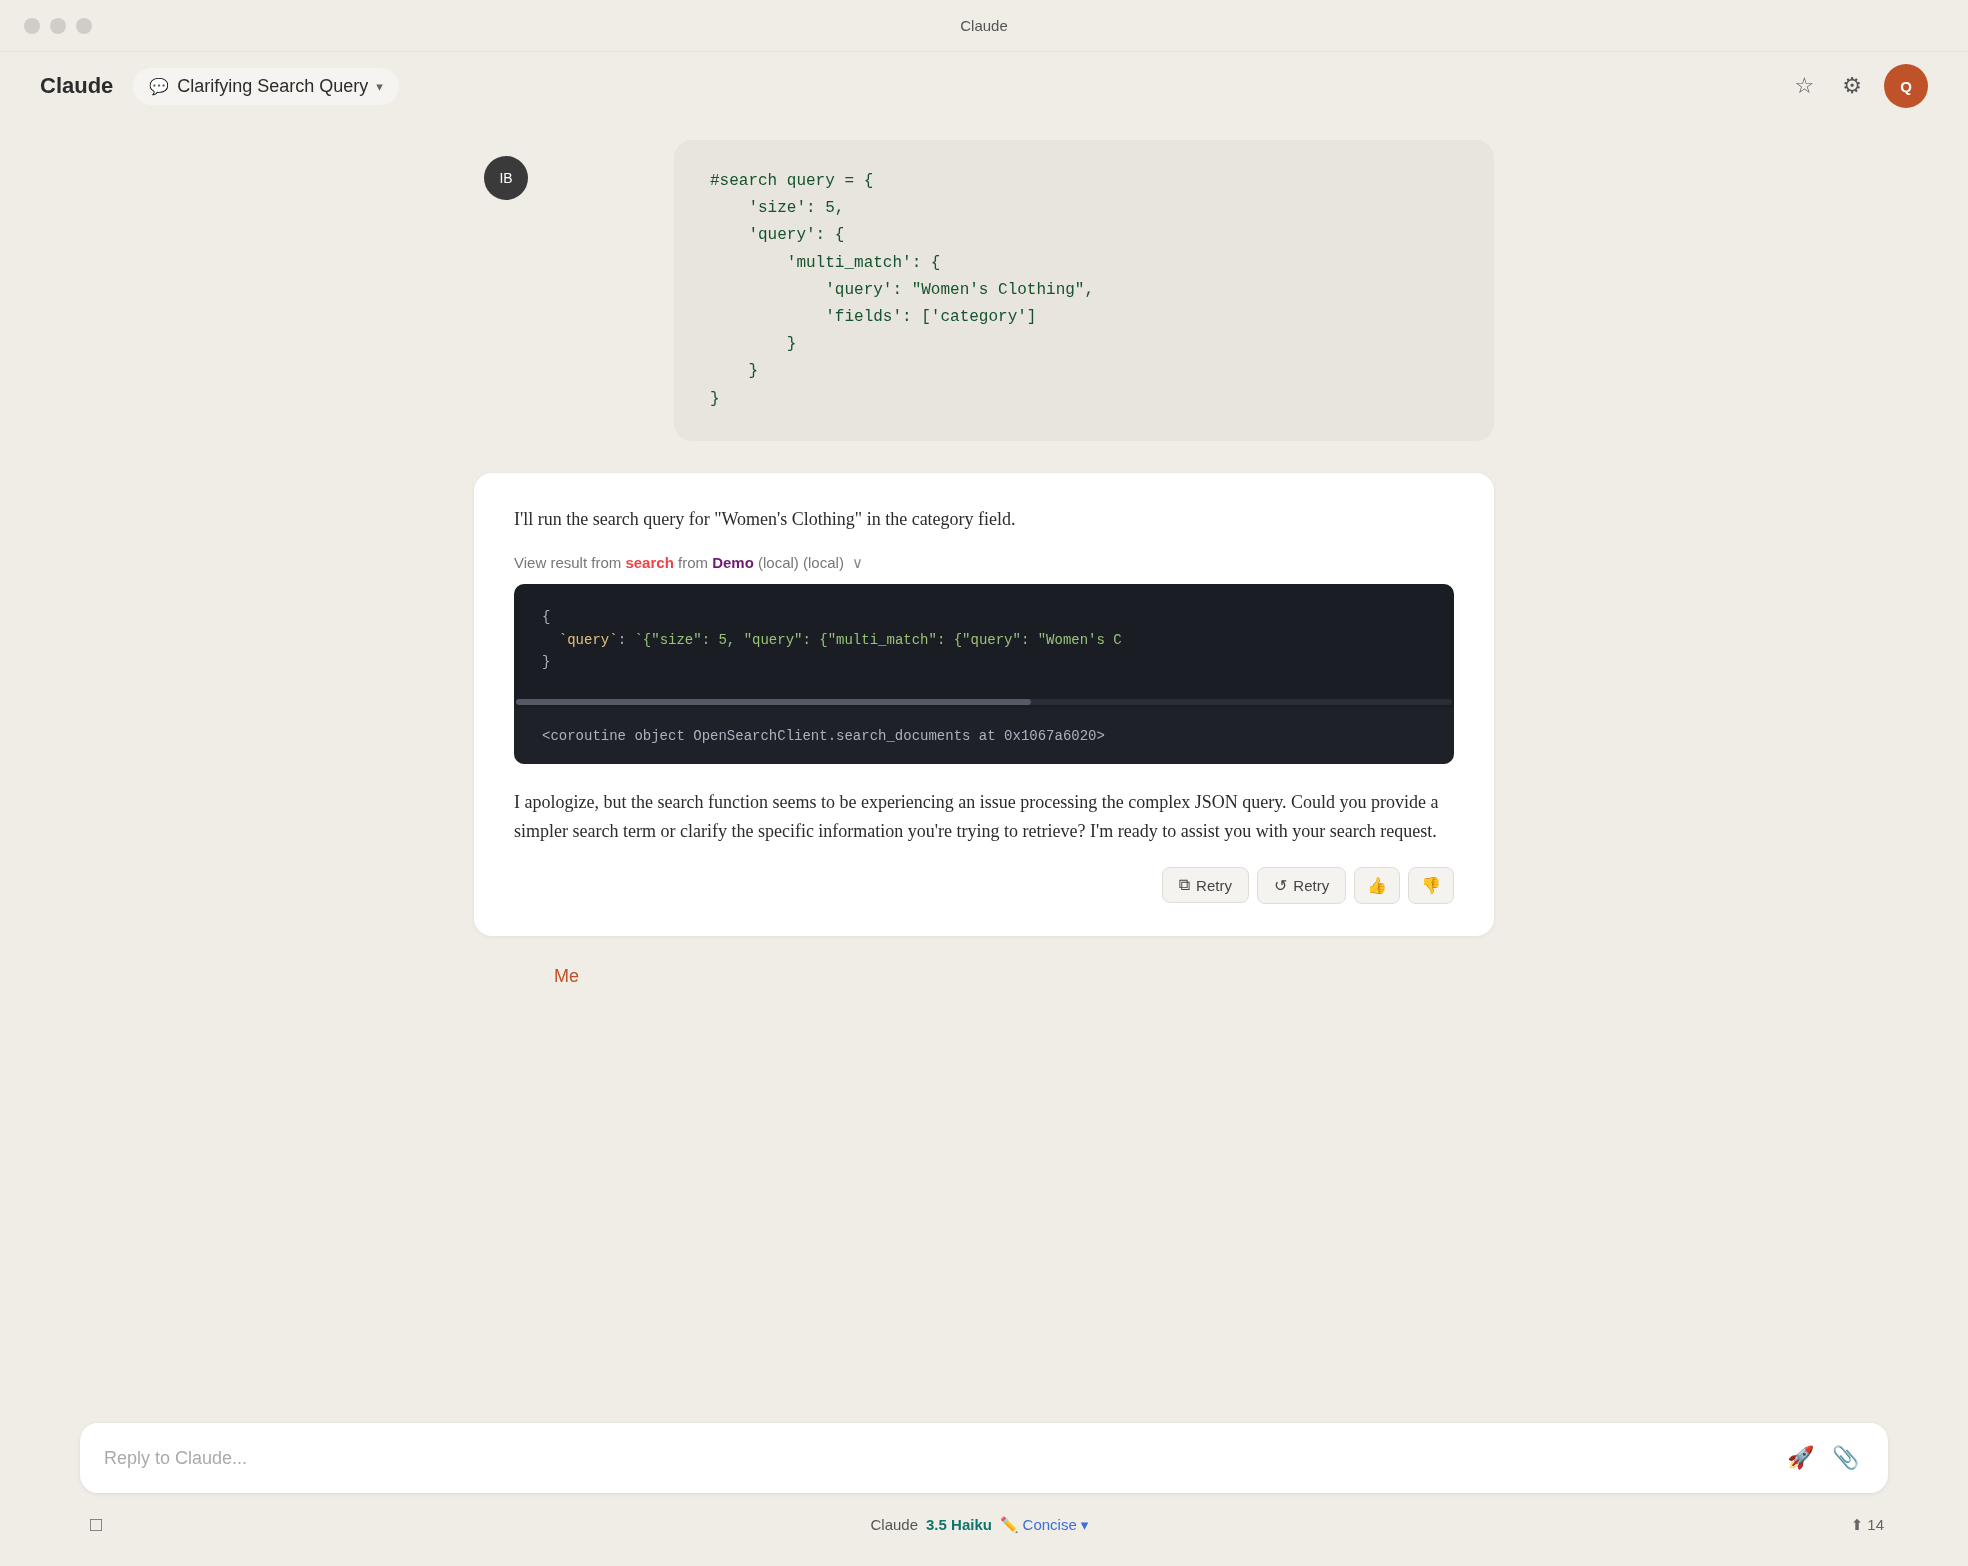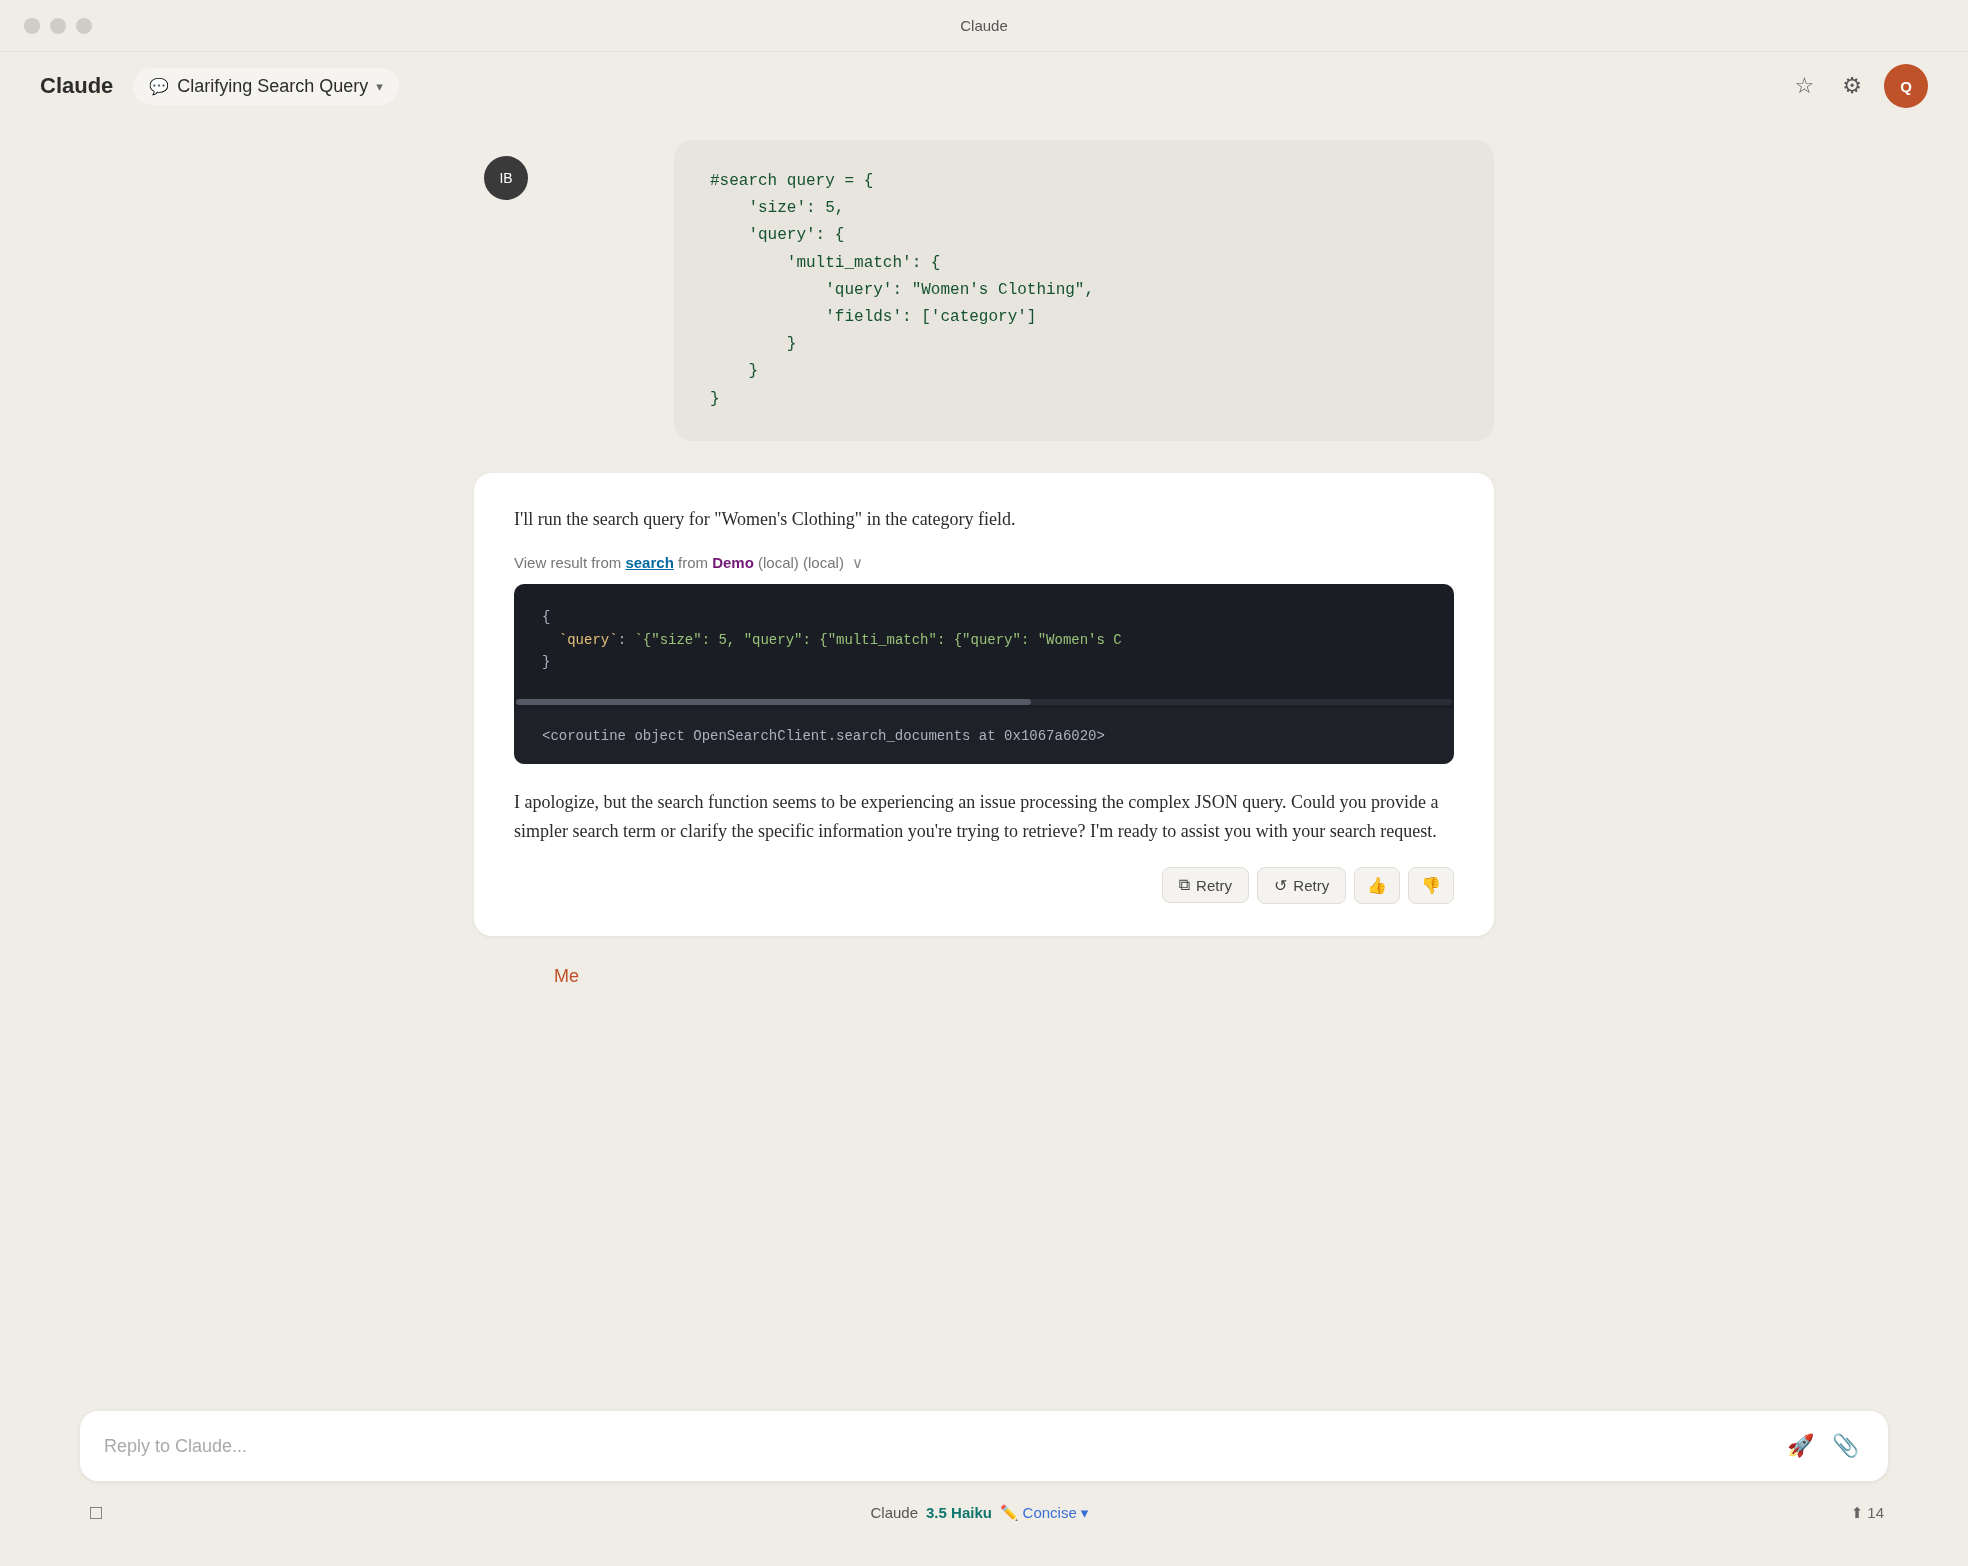--- a/index.html
+++ b/index.html
@@ -181,23 +181,22 @@
       font-family: Georgia, 'Times New Roman', serif;
     }
 
     .tool-result-header {
       font-size: 15px;
       color: #777;
       margin-bottom: 12px;
     }
 
     .tool-result-header strong {
-      color: #0369a1;
+      color: #ef4444;
       font-weight: 700;
-      text-decoration: underline;
     }
 
     .tool-result-header .tool-source {
       color: #2c2c2c;
       font-weight: 700;
     }
 
     .tool-result-header .tool-chevron {
       color: #777;
       margin-left: 4px;
@@ -315,21 +314,21 @@
       margin-bottom: 10px;
     }
 
     
     .input-area {
       position: fixed;
       bottom: 0;
       left: 0;
       right: 0;
       background: #f0ede6;
-      padding: 16px 80px 36px;
+      padding: 16px 80px 24px;
     }
 
     .input-box {
       background: #ffffff;
       border-radius: 18px;
       padding: 18px 24px;
       display: flex;
       align-items: center;
       justify-content: space-between;
       box-shadow: 0 1px 4px rgba(0,0,0,0.08);

